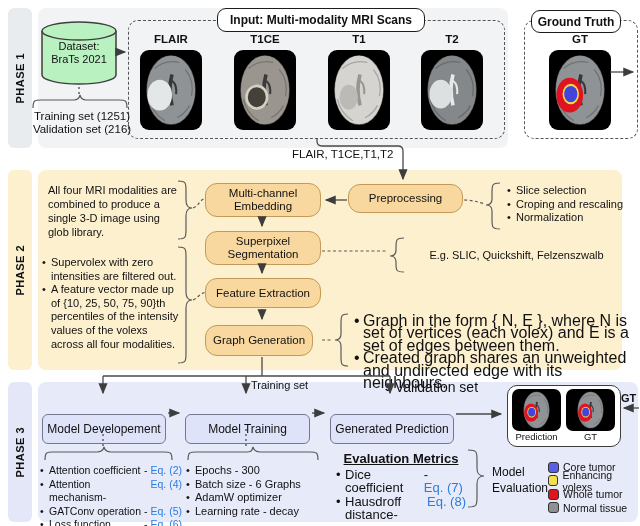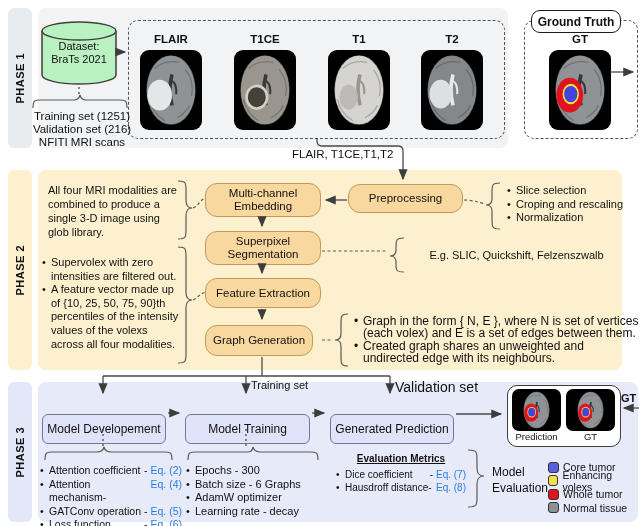--- a/index.html
+++ b/index.html
@@ -115,24 +115,24 @@
       <ellipse cx="39" cy="11" rx="37" ry="9" fill="#b9f1c1" stroke="#3f3f3f" stroke-width="1.5"></ellipse>
     </svg>
   </div>
   <div class="cyltext" style="left:40px;top:40px;width:78px;">
     <div>Dataset:</div>
     <div>BraTs 2021</div>
   </div>
   <div class="note" style="left:28px;top:110px;width:108px;text-align:center;line-height:13px;font-size:11.5px;z-index:3;">
     <div>Training set (1251)</div>
     <div>Validation set (216)</div>
-    <div>NFITI MRI scans</div>
   </div>
 
   <div class="dashbox" style="left:128px;top:20px;width:375px;height:117px;"></div>
+  <div class="titlebox" style="left:217px;top:8px;width:206px;height:22px;">Input: Multi-modality MRI Scans</div>
 
   <div class="scanlab" style="left:140px;top:33px;width:62px;">FLAIR</div>
   <div class="scanlab" style="left:234px;top:33px;width:62px;">T1CE</div>
   <div class="scanlab" style="left:328px;top:33px;width:62px;">T1</div>
   <div class="scanlab" style="left:421px;top:33px;width:62px;">T2</div>
 
   <div class="mri" style="left:140px;top:50px;width:62px;height:80px;">
       <svg viewBox="0 0 60 78">
         <ellipse cx="30" cy="39" rx="24" ry="34" fill="#8f9396" stroke="rgba(0,0,0,.4)" stroke-width="1"></ellipse>
         <path d="M14,18 Q24,9 38,12" fill="none" stroke="rgba(0,0,0,.22)" stroke-width="1.2"></path>
@@ -216,21 +216,21 @@
   <div class="obox" style="left:205px;top:325px;width:108px;height:31px;">Graph Generation</div>
 
   <ul class="blist" style="left:507px;top:184px;width:132px;">
     <li>Slice selection</li>
     <li>Croping and rescaling</li>
     <li>Normalization</li>
   </ul>
 
   <div class="note" style="left:409px;top:248px;width:215px;text-align:center;">E.g. SLIC, Quickshift, Felzenszwalb</div>
 
-  <ul class="blist" style="left:354px;top:315px;width:286px;font-size:12px;line-height:12.4px;">
+  <ul class="blist" style="left:354px;top:315px;width:286px;font-size:16px;line-height:12.4px;">
     <li>Graph in the form { N, E }, where N is set of vertices (each volex) and E is a set of edges between them.</li>
     <li>Created graph shares an unweighted and undirected edge with its neighbours.</li>
   </ul>
 
   <div class="cap" style="left:251px;top:379px;font-size:11px;z-index:5;">Training set</div>
   <div class="cap" style="left:395px;top:379px;font-size:14px;z-index:5;">Validation set</div>
 
   <div class="mbox" style="left:42px;top:398px;width:124px;height:30px;">Model Developement</div>
   <div class="mbox" style="left:185px;top:398px;width:125px;height:30px;">Model Training</div>
   <div class="mbox" style="left:330px;top:398px;width:124px;height:30px;">Generated Prediction</div>
@@ -287,21 +287,21 @@
       </div>
   </div>
 
   <ul class="blist" style="left:186px;top:464px;width:140px;line-height:13.6px;">
     <li>Epochs - 300</li>
     <li>Batch size - 6 Graphs</li>
     <li>AdamW optimizer</li>
     <li>Learning rate - decay</li>
   </ul>
 
-  <div class="abs" style="left:336px;top:452px;width:130px;font-size:10px;line-height:13.6px;z-index:3;">
+  <div class="abs" style="left:336px;top:452px;width:130px;font-size:13px;line-height:13.6px;z-index:3;">
     <div class="u" style="text-align:center;margin-bottom:2px;">Evaluation Metrics</div>
     <div class="eqrow">
         <span>Dice coefficient</span>
         <span><span>-</span> <span class="eq">Eq. (7)</span></span>
       </div>
     <div class="eqrow">
         <span>Hausdroff distance-</span>
         <span><span></span> <span class="eq">Eq. (8)</span></span>
       </div>
   </div>

